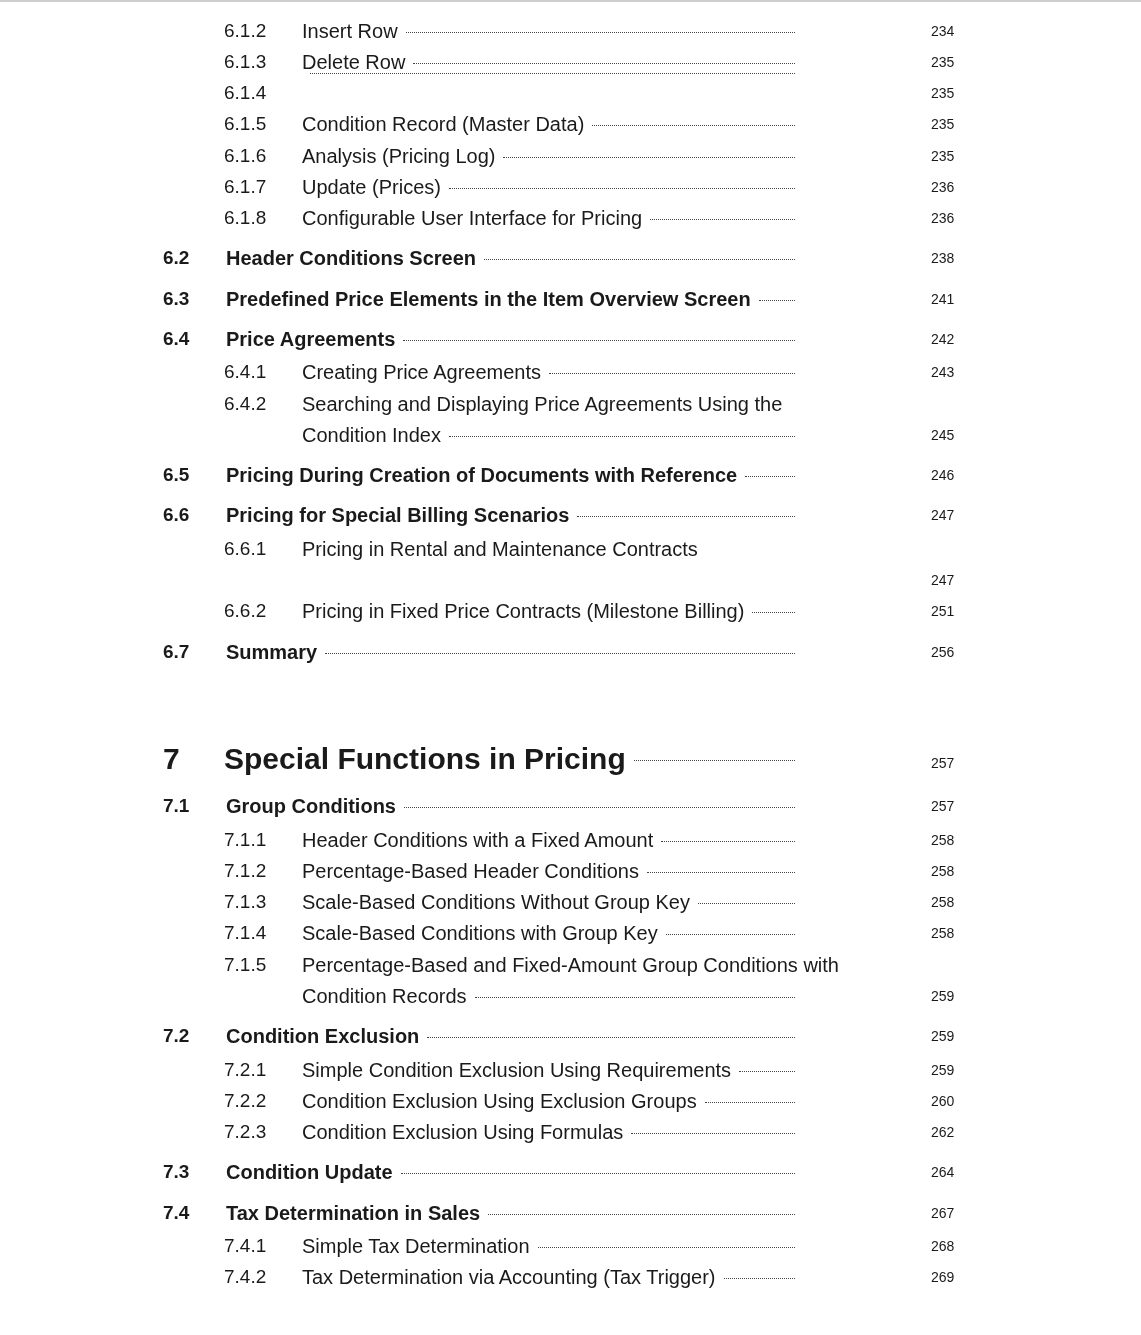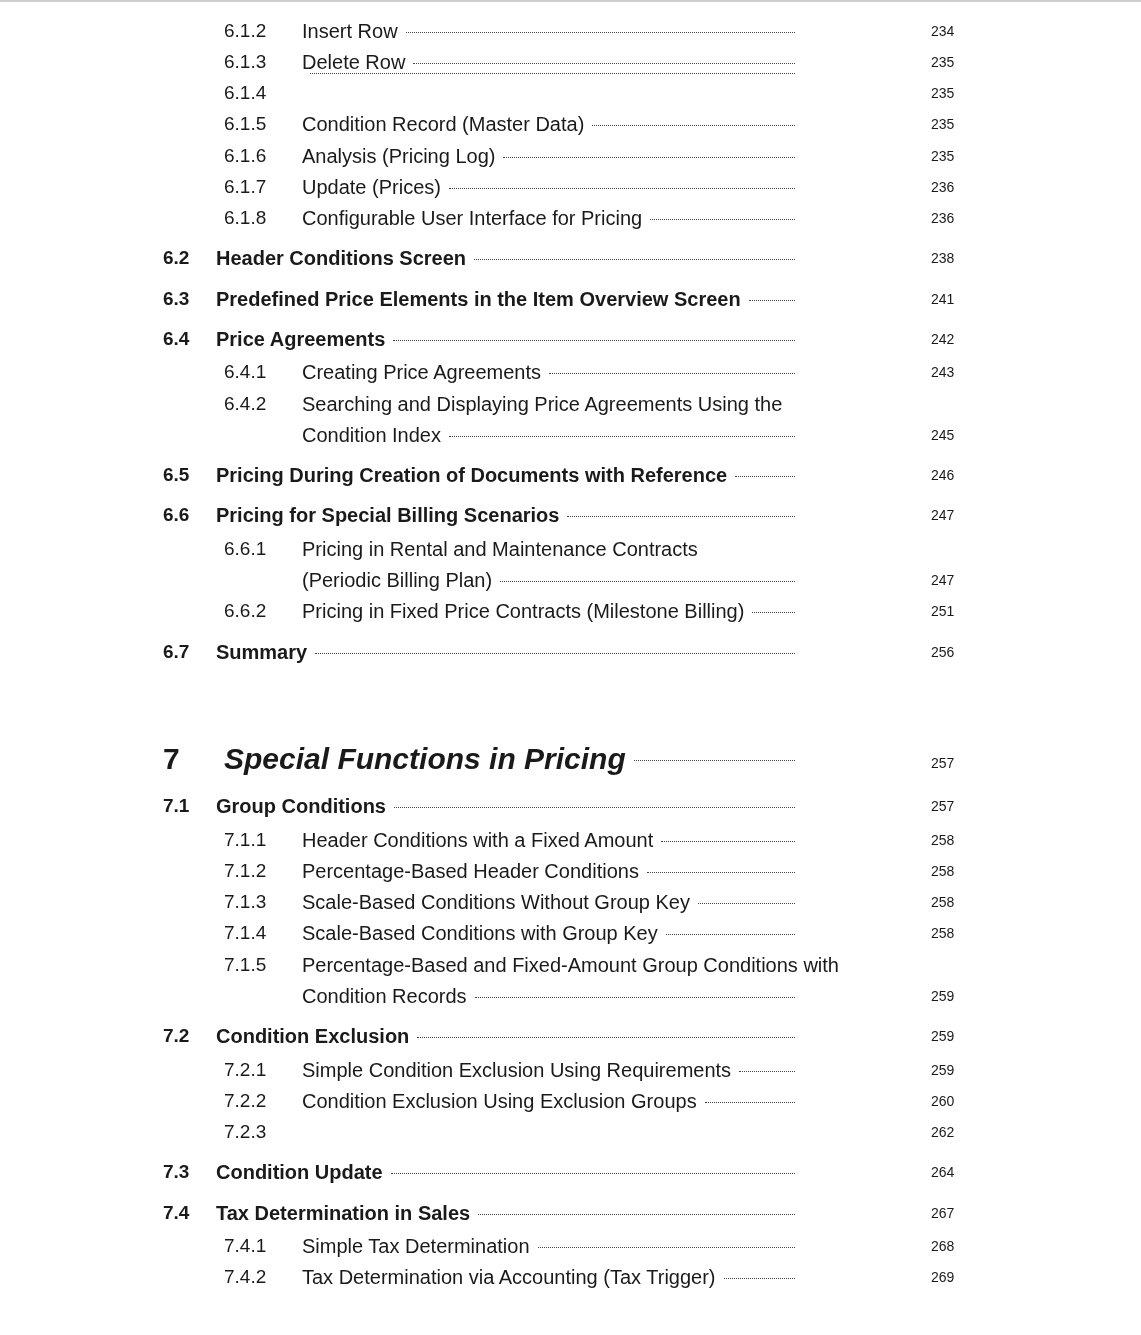--- a/index.html
+++ b/index.html
@@ -54,26 +54,26 @@
       border-bottom: 1.5px dotted #444;
       height: 0;
       transform: translateY(-5px);
     }
     
     .lvl3 .num { left: 224px; font-size: 19px; }
     .lvl3 .title-wrap { left: 302px; }
     .lvl3 .title { font-size: 20px; }
     
     .lvl2 .num { left: 163px; font-size: 19px; font-weight: bold; }
-    .lvl2 .title-wrap { left: 216px; text-align: center; }
+    .lvl2 .title-wrap { left: 226px; text-align: center; }
     .lvl2 .title { font-size: 20px; font-weight: bold; }
     
     .lvl1 { height: 44px; }
     .lvl1 .num { left: 163px; font-size: 30px; font-weight: bold; line-height: 44px; }
-    .lvl1 .title-wrap { left: 224px; line-height: 44px; font-style: italic; }
+    .lvl1 .title-wrap { left: 224px; line-height: 44px; }
     .lvl1 .title { font-size: 30px; font-weight: bold; }
     .lvl1 .page { line-height: 44px; top: 4px; }
     .lvl1 .leader { transform: translateY(-8px); }
     
     .cont .title-wrap { right: auto; }
   </style>
 </head>
 <body>
 
 <div class="top-rule"></div>
@@ -210,24 +210,20 @@
     <span class="page">247</span>
   </div>
 
   <div class="toc-row lvl3 cont" style="top:534px">
     <span class="num">6.6.1</span>
     <span class="title-wrap">
         <span class="title">Pricing in Rental and Maintenance Contracts</span>
       </span>
   </div>
   <div class="toc-row lvl3" style="top:565px">
-    <span class="title-wrap">
-        <span class="title">(Periodic Billing Plan)</span>
-        <span class="leader"></span>
-      </span>
     <span class="page">247</span>
   </div>
 
   <div class="toc-row lvl3" style="top:596px">
     <span class="num">6.6.2</span>
     <span class="title-wrap">
         <span class="title">Pricing in Fixed Price Contracts (Milestone Billing)</span>
         <span class="leader"></span>
       </span>
     <span class="page">251</span>
@@ -332,20 +328,24 @@
     <span class="num">7.2.2</span>
     <span class="title-wrap">
         <span class="title">Condition Exclusion Using Exclusion Groups</span>
         <span class="leader"></span>
       </span>
     <span class="page">260</span>
   </div>
 
   <div class="toc-row lvl3" style="top:1117px">
     <span class="num">7.2.3</span>
+    <span class="title-wrap">
+        <span class="title">Condition Exclusion Using Formulas</span>
+        <span class="leader"></span>
+      </span>
     <span class="page">262</span>
   </div>
 
   <div class="toc-row lvl2" style="top:1157px">
     <span class="num">7.3</span>
     <span class="title-wrap">
         <span class="title">Condition Update</span>
         <span class="leader"></span>
       </span>
     <span class="page">264</span>

